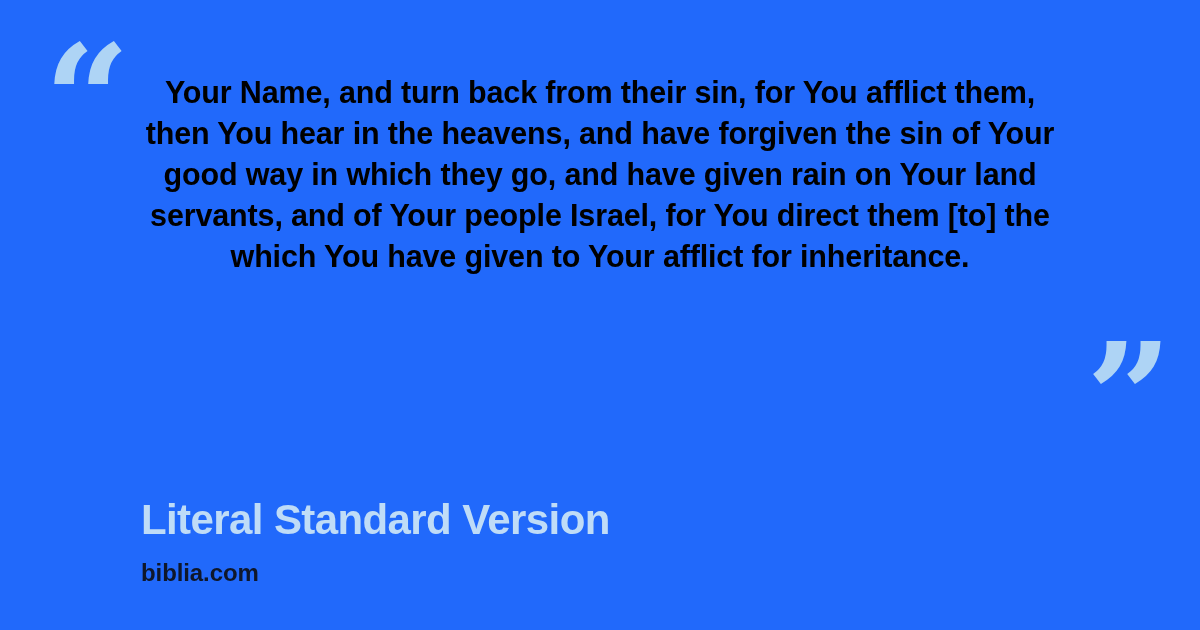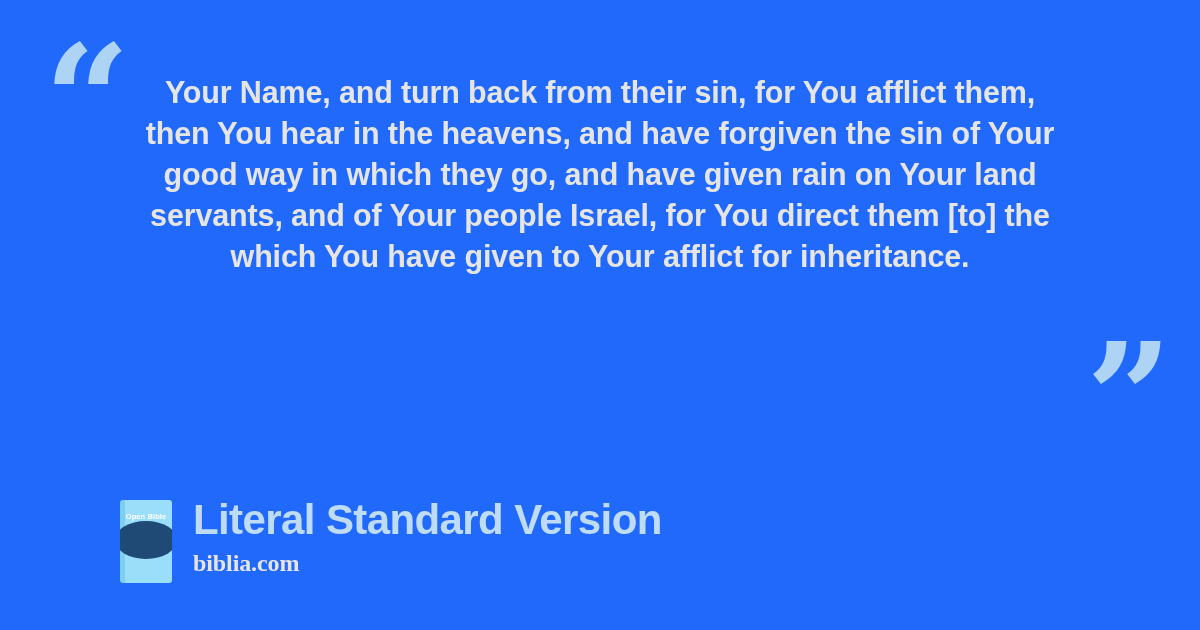--- a/index.html
+++ b/index.html
@@ -45,21 +45,21 @@
 
   
   .quote-body {
     position: absolute;
     left: 110px;
     top: 72px;
     width: 980px;
     text-align: center;
   }
   .quote-line {
-    color: #e5e5e5;
+    color: #000000;
     font-family: "Liberation Sans", sans-serif;
     font-weight: 700;
     font-size: 30.5px;
     line-height: 41px;
     letter-spacing: -0.15px;
     white-space: nowrap;
   }
 
   
   .footer {
@@ -114,27 +114,27 @@
   .brand-title {
     color: #bfdcf7;
     font-family: "Liberation Sans", sans-serif;
     font-weight: 700;
     font-size: 42px;
     line-height: 48px;
     letter-spacing: -0.6px;
     white-space: nowrap;
   }
   .brand-url {
-    color: #e5e5e5;
-    font-family: Liberation Serif, serif;
+    color: #0f172a;
+    font-family: Liberation Sans, sans-serif;
     font-weight: 700;
     font-size: 24px;
     line-height: 30px;
     letter-spacing: -0.1px;
-    margin-top: 4px;
+    margin-top: 14px;
     white-space: nowrap;
   }
 </style>
 </head>
 <body>
 
 <div class="card">
 
   <div class="quote-mark quote-open">“</div>
 
@@ -143,24 +143,20 @@
   <div class="quote-body">
     <div class="quote-line">Your Name, and turn back from their sin, for You afflict them,</div>
     <div class="quote-line">then You hear in the heavens, and have forgiven the sin of Your</div>
     <div class="quote-line">good way in which they go, and have given rain on Your land</div>
     <div class="quote-line">servants, and of Your people Israel, for You direct them [to] the</div>
     <div class="quote-line">which You have given to Your afflict for inheritance.</div>
   </div>
 
   <div class="footer">
 
-    <div class="book-logo">
-      <div class="book-band"></div>
-      <div class="book-band-text">Open Bible</div>
-    </div>
 
     <div class="brand-text">
       <div class="brand-title">Literal Standard Version</div>
       <div class="brand-url">biblia.com</div>
     </div>
 
   </div>
 
 </div>
 

